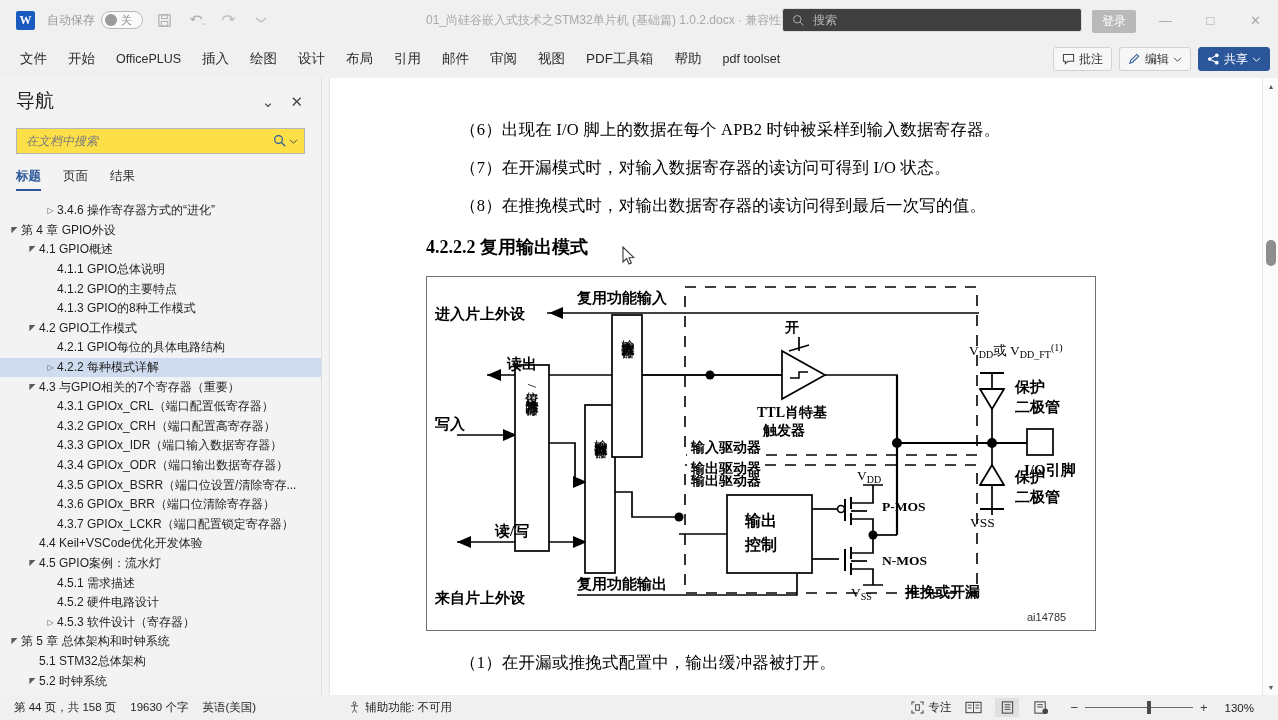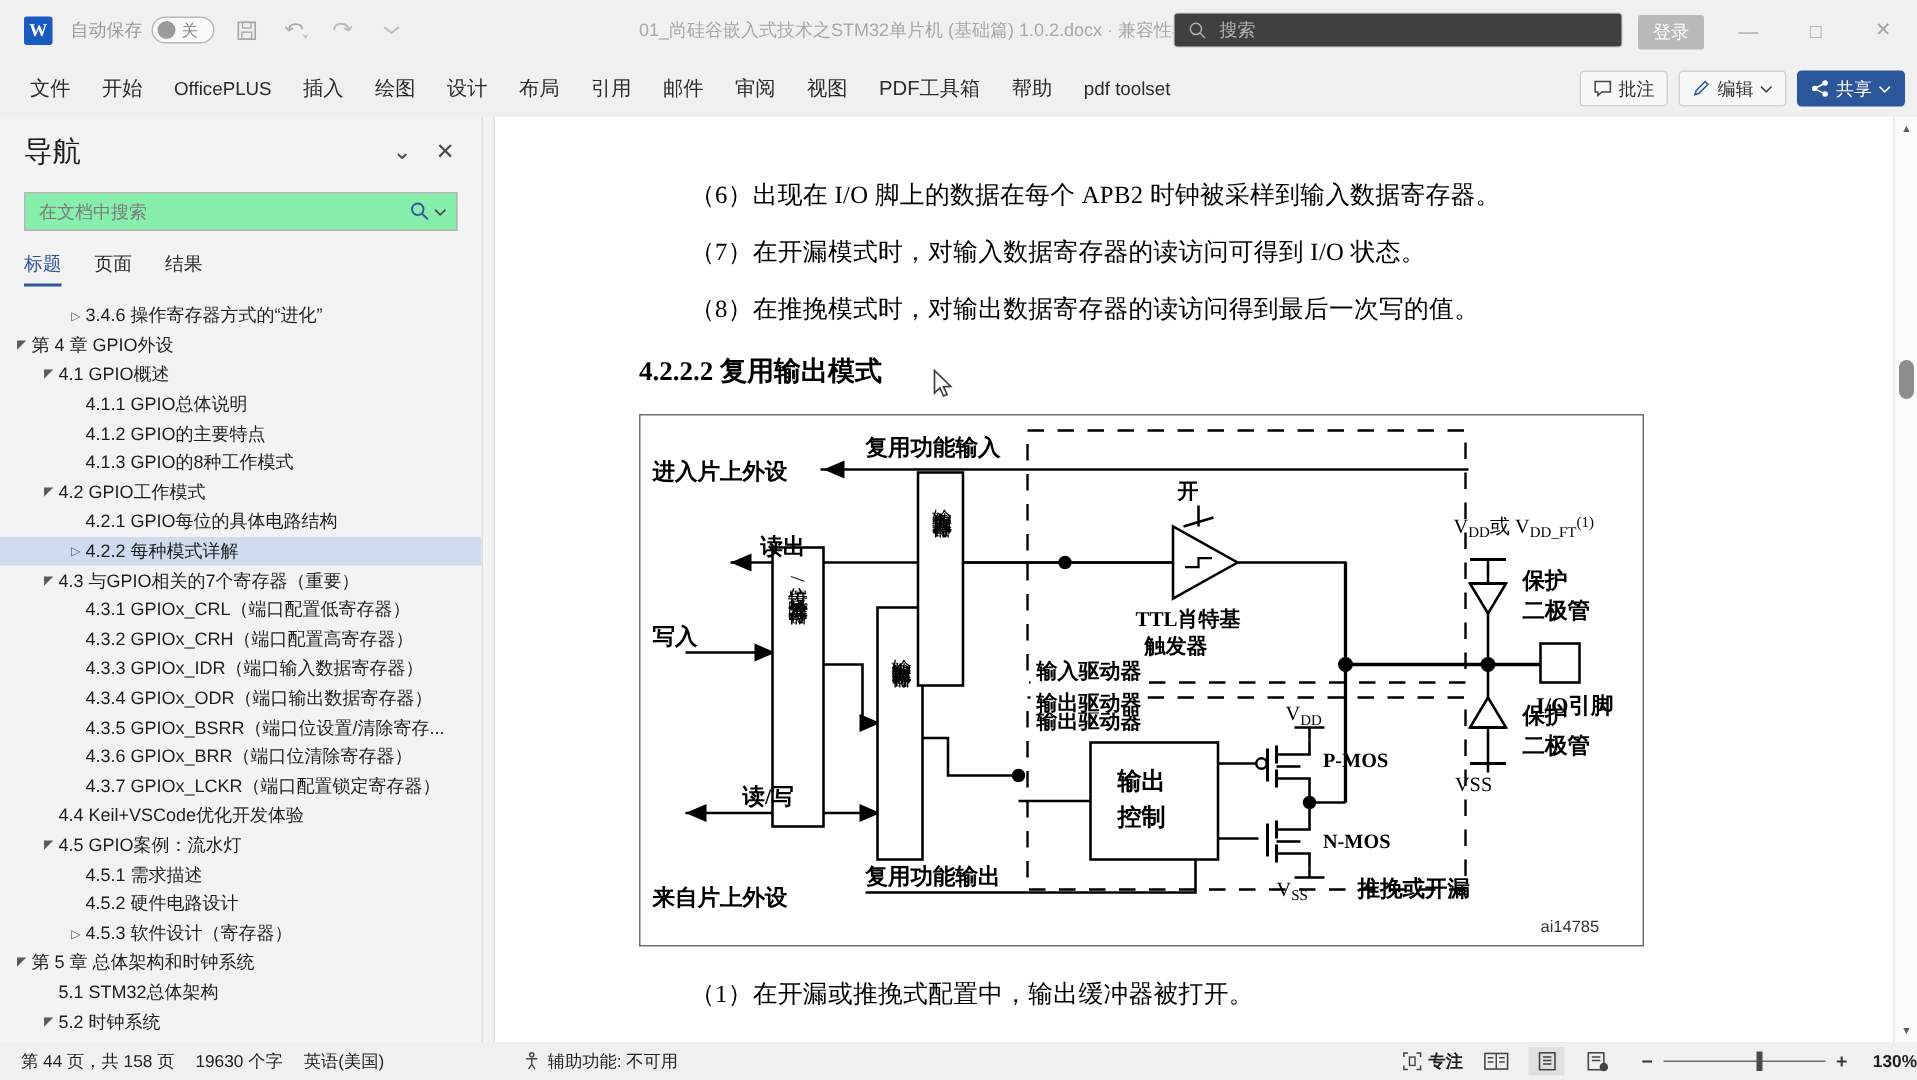--- a/index.html
+++ b/index.html
@@ -88,30 +88,31 @@
     position: absolute; left: 0; top: 78px; width: 322px; height: 617px;
     background: #f3f3f3; border-right: 1px solid #dfdfdf;
   }
   .nav-header {
     display: flex; align-items: center; padding: 10px 12px 4px 16px;
   }
   .nav-title { font-size: 19px; color: #1f1f1f; font-weight: 500; }
   .nav-hdr-btns { margin-left: auto; display: flex; gap: 16px; padding-right: 6px; }
   .nav-hdr-btns span { color: #4a4a4a; font-size: 15px; line-height: 1; }
   .nav-search {
-    margin: 10px 16px 0 16px; height: 26px; background: #86efac;
+    margin: 10px 16px 0 16px; height: 26px; background: #fde047;
     border: 1px solid #b5b5b5; display: flex; align-items: center;
     padding: 0 6px 0 9px;
+    font-style: italic;
   }
   .nav-search .ph { font-size: 12px; color: #7b7b7b; flex: 1; }
   .nav-tabs {
     display: flex; gap: 22px; margin: 14px 0 0 16px; font-size: 12.5px;
   }
   .nav-tab { color: #2b2b2b; padding-bottom: 4px; }
-  .nav-tab.active { color: #2b579a; border-bottom: 2px solid #2b579a; font-weight: normal; }
+  .nav-tab.active { color: #2b579a; border-bottom: 2px solid #2b579a; font-weight: bold; }
   .nav-tree {
     margin-top: 10px; height: 505px; overflow: hidden; position: relative;
   }
   .tree-item {
     display: flex; align-items: center; height: 19.6px;
     font-size: 12px; color: #1f1f1f; white-space: nowrap;
   }
   .tree-item.sel { background: #cfdcf0; }
   .tw {
     width: 13px; font-size: 8px; color: #5a5a5a; flex: none;
@@ -156,21 +157,21 @@
 
   
   .statusbar {
     position: absolute; left: 0; bottom: 0; width: 1278px; height: 25px;
     background: #f0f0f0; display: flex; align-items: center;
     font-size: 11.5px; color: #1f1f1f;
   }
   .sb-item { margin-left: 14px; white-space: nowrap; display: flex;
     align-items: center; gap: 4px; }
   .sb-right { margin-left: auto; display: flex; align-items: center;
-    gap: 10px; padding-right: 0; font-weight: bold; }
+    gap: 10px; padding-right: 24px; }
   .viewbtn {
     width: 24px; height: 19px; display: flex; align-items: center;
     justify-content: center;
   }
   .viewbtn.active { background: #e0e0e0; }
   .zoom-slider { display: flex; align-items: center; gap: 0; }
   .zs-line { width: 108px; height: 1px; background: #6a6a6a; position: relative; }
   .zs-knob { position: absolute; left: 62px; top: -6px; width: 4px;
     height: 13px; background: #4a4a4a; }
   .zs-sign { font-size: 13px; color: #3b3b3b; padding: 0 7px; }

